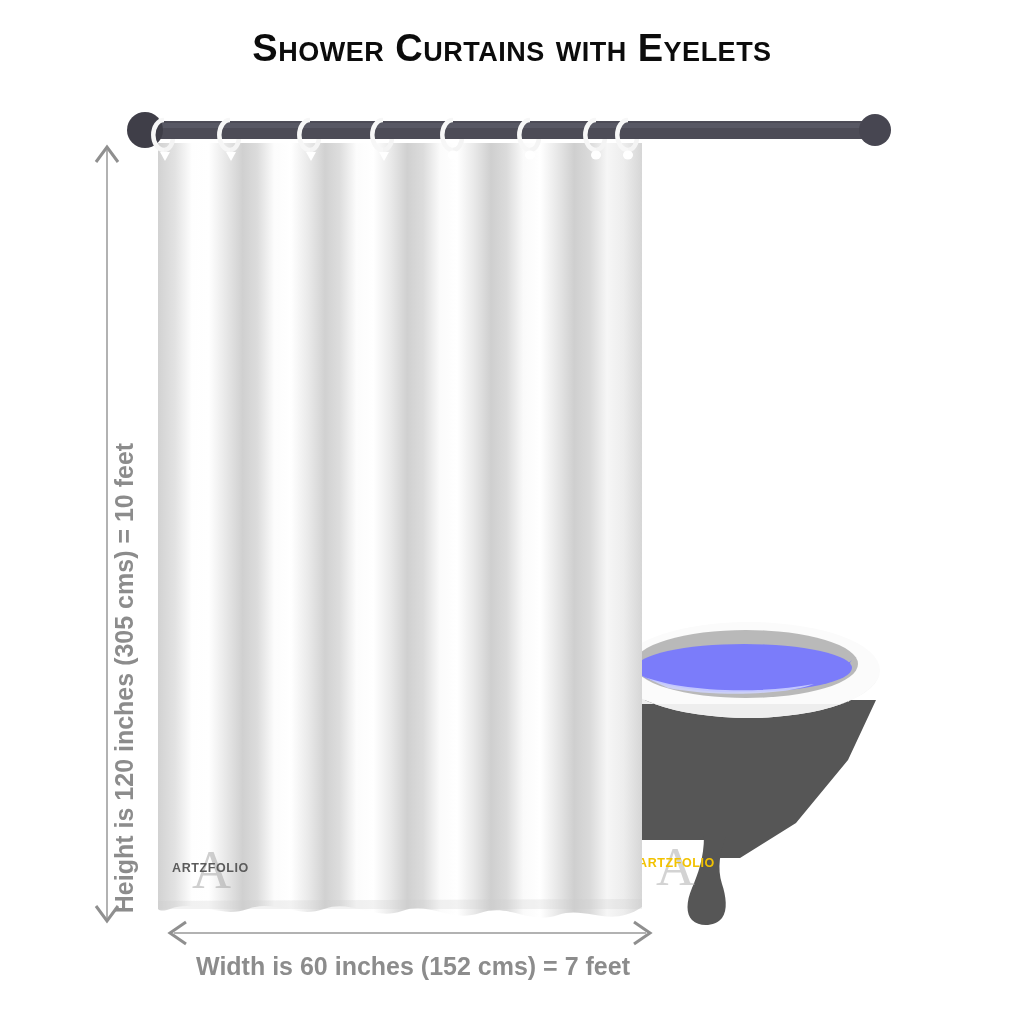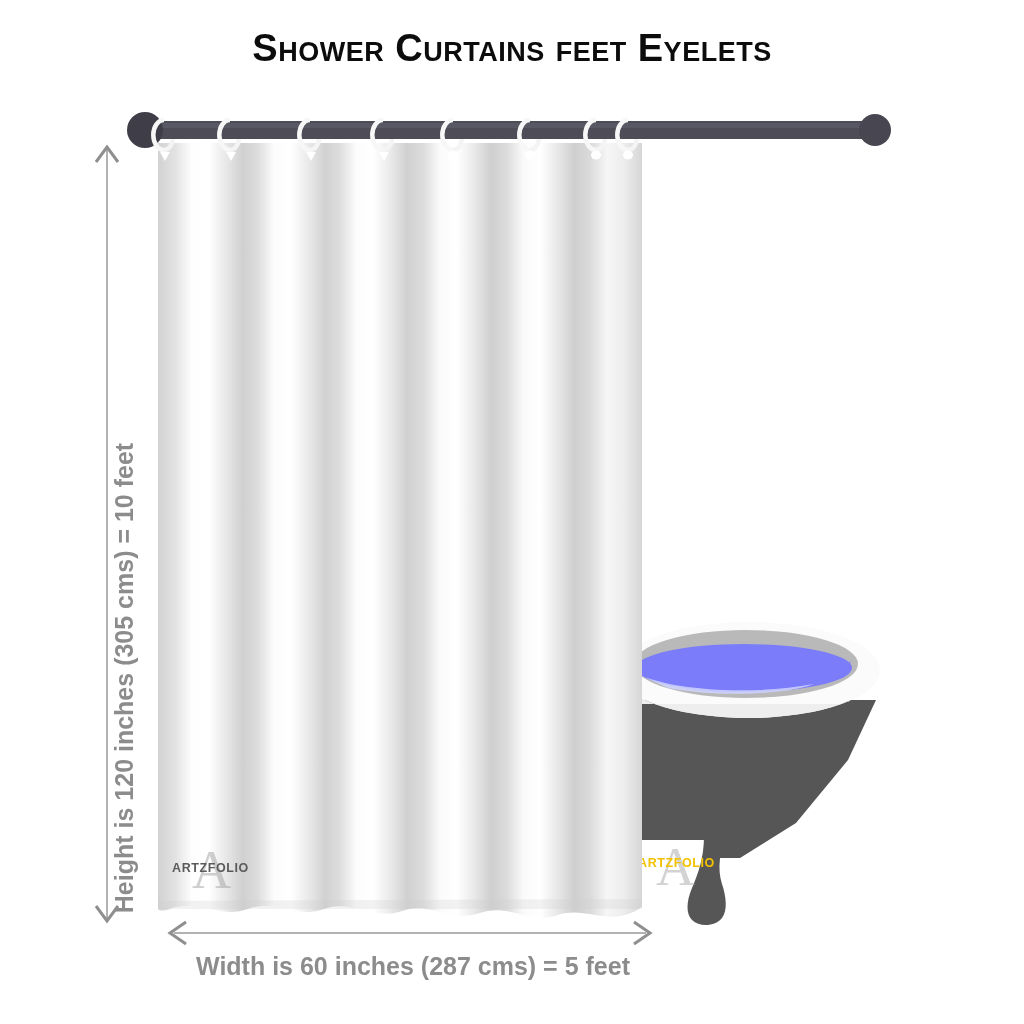--- a/index.html
+++ b/index.html
@@ -168,21 +168,21 @@
     width: 780px;
     height: 62px;
   }
   #rod-layer svg { display: block; }
 </style>
 </head>
 <body>
 
 <div id="stage">
 
-  <div id="page-title">Shower Curtains feet Eyelets</div>
+  <div id="page-title">Shower Curtains with Eyelets</div>
 
   <div id="bathtub">
     <svg width="300" height="330" viewBox="0 0 300 330">
 
       <path d="M 20 92 L 276 92 L 248 152 L 196 215 L 140 250 L 108 250 L 108 232 L 20 232 Z" fill="#565656"></path>
 
       <path d="M 104 228 C 104 250 98 266 92 280 C 86 294 86 306 92 312 C 100 320 116 318 122 310 C 128 302 126 288 122 276 C 117 260 120 244 126 228 Z" fill="#565656"></path>
 
       <ellipse cx="148" cy="62" rx="132" ry="48" fill="#fbfbfb"></ellipse>
 
@@ -310,15 +310,15 @@
     <div id="height-label">Height is 120 inches (305 cms) = 10 feet</div>
   </div>
 
   <div id="width-dim">
     <svg width="500" height="32" viewBox="0 0 500 32">
       <line x1="14" y1="15" x2="486" y2="15" stroke="#b2b2b2" stroke-width="2"></line>
       <polyline points="26,4 10,15 26,26" fill="none" stroke="#8f8f8f" stroke-width="3"></polyline>
       <polyline points="474,4 490,15 474,26" fill="none" stroke="#8f8f8f" stroke-width="3"></polyline>
     </svg>
   </div>
-  <div id="width-label">Width is 60 inches (287 cms) = 5 feet</div>
+  <div id="width-label">Width is 60 inches (152 cms) = 7 feet</div>
 
 </div>
 
 </body></html>

